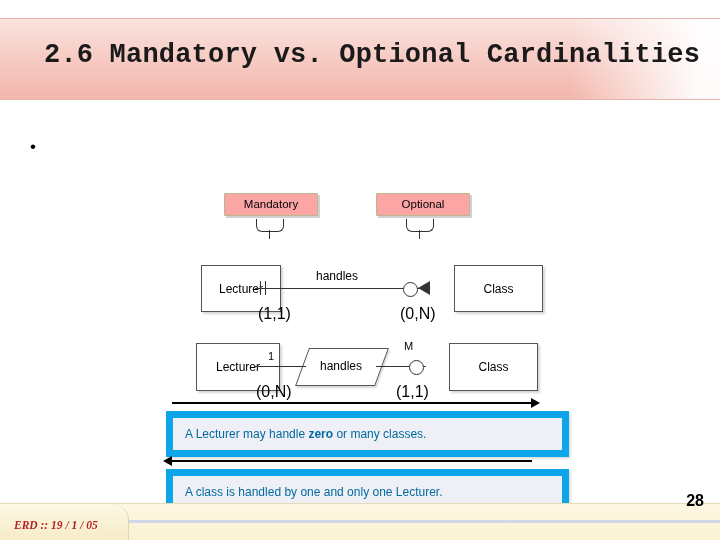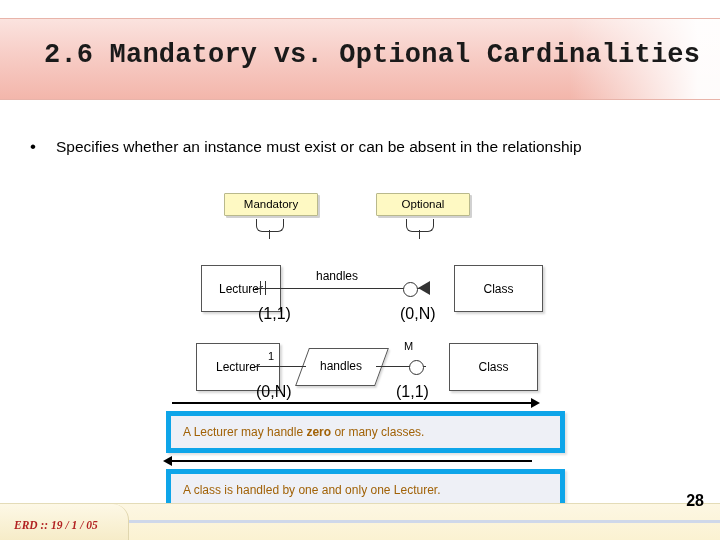--- a/index.html
+++ b/index.html
@@ -65,21 +65,21 @@
   }
   .bullet-text {
     font-size: 15.5px;
     line-height: 21px;
     color: #000;
   }
 
   
   .callout {
     position: absolute;
-    background: #fef9c3;
+    background: #fca5a5;
     border: 1px solid #b9b98c;
     font-size: 11.5px;
     color: #000;
     text-align: center;
     padding: 4px 10px 5px 10px;
     box-shadow: 2px 2px 0 rgba(0,0,0,0.18);
     border-radius: 1px;
   }
   .callout.mandatory { left: 224px; top: 193px; width: 72px; }
   .callout.optional  { left: 376px; top: 193px; width: 72px; }
@@ -182,23 +182,23 @@
   .rel-lbl {
     position: absolute;
     font-size: 12px;
     color: #000;
   }
 
   
   .note {
     position: absolute;
     background: #eef0f6;
-    border: 5px solid #0ea5e9;
+    border: 7px solid #0ea5e9;
     font-size: 12px;
-    color: #a16207;
+    color: #0369a1;
     padding: 9px 12px;
     box-shadow: 2px 2px 2px rgba(0,0,0,0.12);
   }
   .note1 { left: 166px; top: 411px; width: 365px; }
   .note2 { left: 166px; top: 469px; width: 365px; }
   .note b { font-weight: bold; }
 
   
   .rail {
     position: absolute;
@@ -263,21 +263,20 @@
   }
 </style>
 </head>
 <body>
 
 <div class="title-banner"></div>
 <div class="title-text">2.6 Mandatory vs. Optional Cardinalities</div>
 
 <div class="bullet-row">
   <span class="bullet-dot">•</span>
-  <span class="bullet-text">Specifies whether an instance must exist or can be absent in the relationship</span>
 </div>
 
 <div class="callout mandatory">Mandatory</div>
 <div class="callout optional">Optional</div>
 <div class="brace m"></div>
 <div class="brace-tick m"></div>
 <div class="brace o"></div>
 <div class="brace-tick o"></div>
 
 <div class="entity e-lect1">Lecturer</div>

